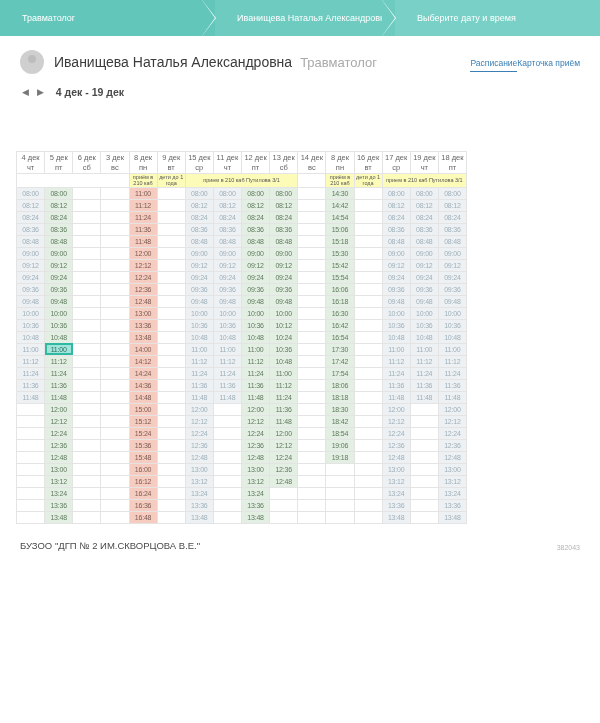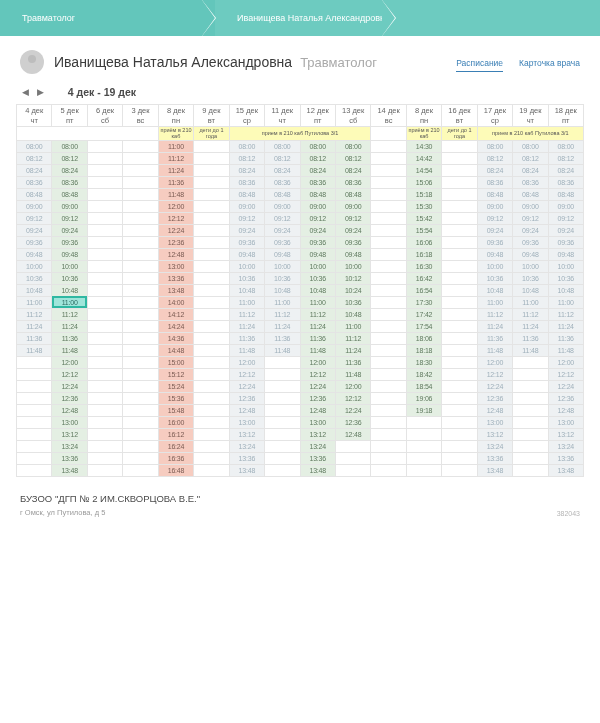--- a/index.html
+++ b/index.html
@@ -82,21 +82,20 @@
   .doc-spec {
     font-size: 13px;
     color: #a9a9a9;
     margin-left: 8px;
   }
   .header-links {
     position: absolute;
     right: 20px;
     bottom: 2px;
     display: flex;
-    gap: 16px;
     font-size: 8.5px;
   }
   .header-links .link {
     color: #3a7fb5;
     padding-bottom: 3px;
   }
   .header-links .link.active {
     color: #3a7fb5;
     border-bottom: 1px solid #3a7fb5;
   }
@@ -108,29 +107,30 @@
     padding: 12px 0 6px 22px;
     font-size: 10px;
     color: #555;
   }
   .arrow {
     color: #777;
     font-size: 9px;
     margin-right: 8px;
     cursor: default;
   }
-  .date-range { font-weight: bold; color: #4a4a4a; font-size: 10.5px; margin-left:16px;}
+  .date-range { font-weight: bold; color: #4a4a4a; font-size: 10.5px; margin-left:4px;}
 
   
   .sched-wrap { padding: 0 16px; }
   table.sched {
     border-collapse: collapse;
-    width: 568px;
+    width: 451px;
     table-layout: fixed;
     font-size: 7px;
+    margin-top: 47px;
   }
   table.sched th, table.sched td {
     border: 1px solid #e4e4e4;
     padding: 0;
     text-align: center;
     vertical-align: middle;
     height: 12px;
   }
   table.sched th {
     height: 22px;
@@ -183,29 +183,32 @@
 </head>
 <body>
 
 <div class="breadcrumb">
   <div class="crumb c1">
     <span>Травматолог</span>
   </div>
   <div class="crumb c2">
     <span>Иванищева Наталья Александровна</span>
   </div>
+  <div class="crumb c3">
+    <span>Выберите дату и время</span>
+  </div>
 </div>
 
 <div class="doc-header">
   <div class="avatar"></div>
   <div class="doc-name">Иванищева Наталья Александровна</div>
   <div class="doc-spec">Травматолог</div>
   <div class="header-links">
     <span class="link active">Расписание</span>
-    <span class="link">Карточка врача</span>
+    <span class="link">Карточка приём</span>
   </div>
 </div>
 
 <div class="date-nav">
   <span class="arrow">◀</span>
   <span class="arrow">▶</span>
   <span class="date-range">4 дек - 19 дек</span>
 </div>
 
 <div class="sched-wrap">
@@ -792,15 +795,14 @@
           <td class="slot grey">13:48</td>
           <td class="slot blank"></td>
           <td class="slot grey">13:48</td>
         </tr>
       </tbody>
   </table>
 </div>
 
 <div class="footer">
   <div class="org">БУЗОО "ДГП № 2 ИМ.СКВОРЦОВА В.Е."</div>
-  <div class="addr">г Омск, ул Путилова, д 5</div>
   <div class="code">382043</div>
 </div>
 
 </body></html>

